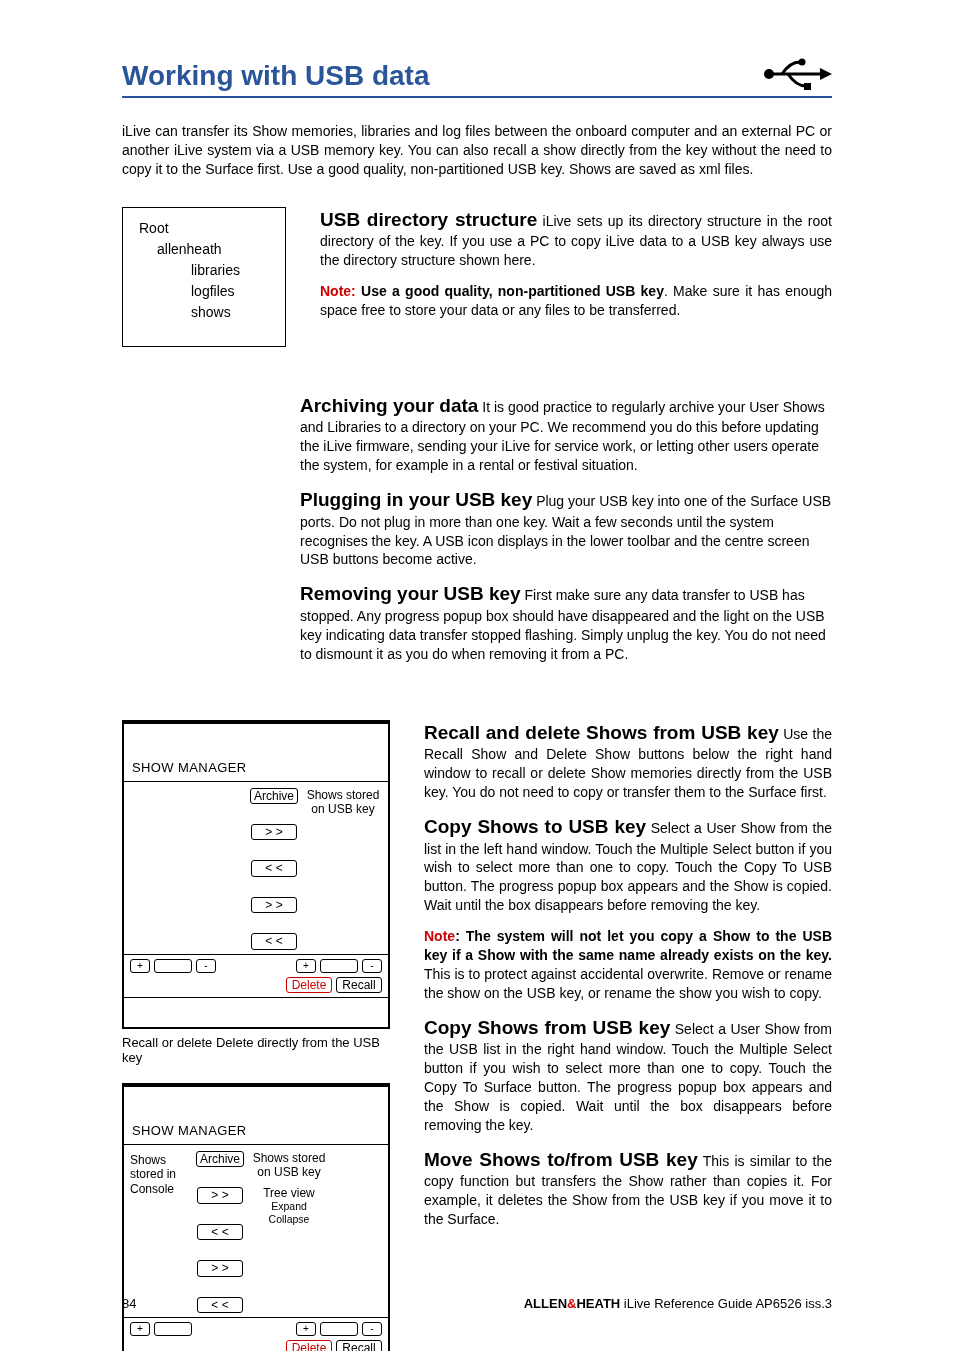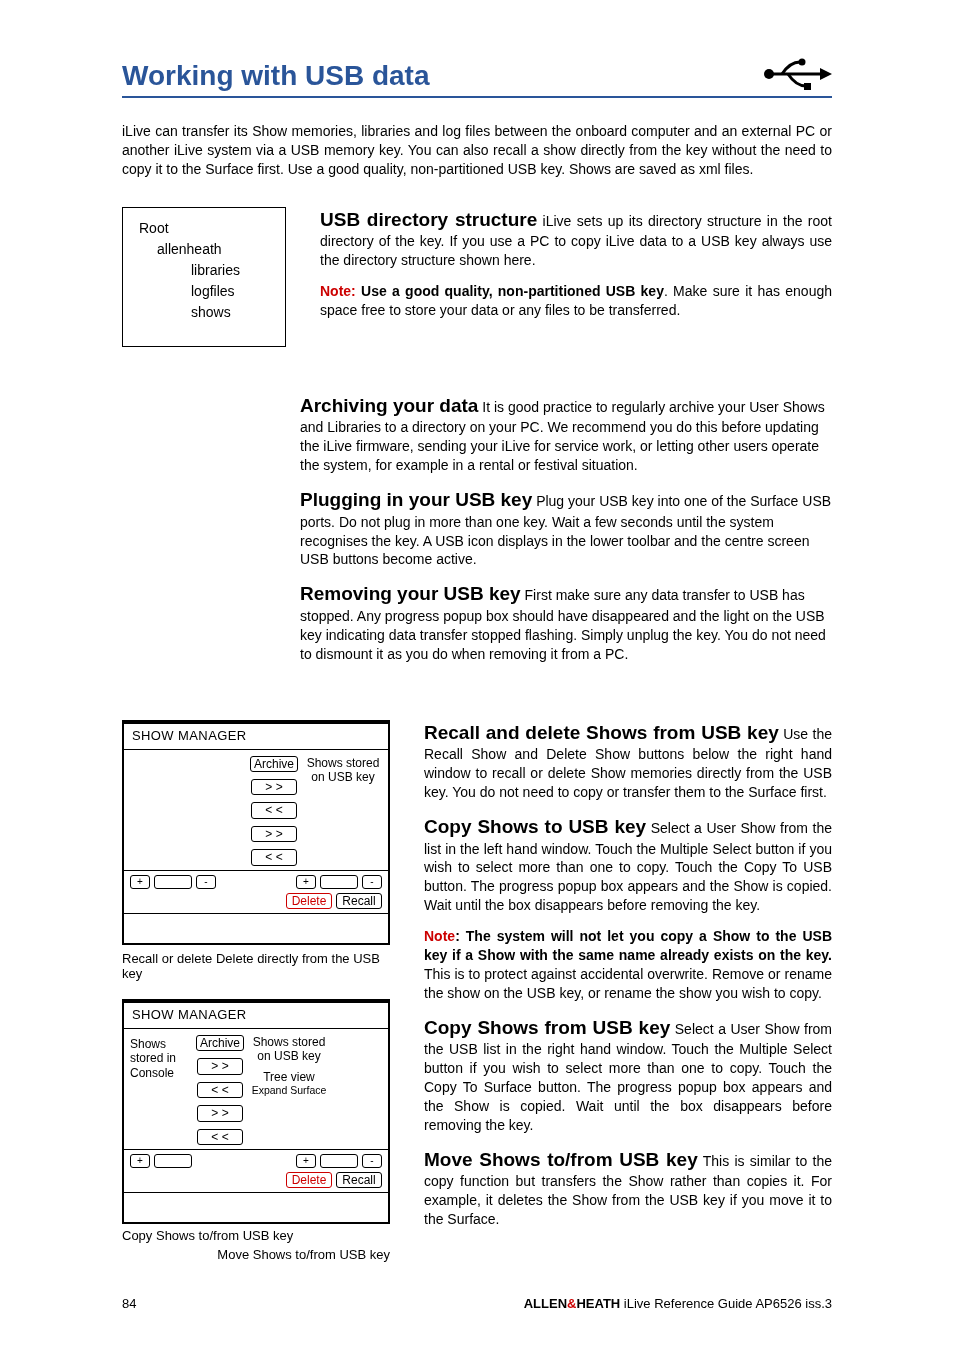--- a/index.html
+++ b/index.html
@@ -54,30 +54,31 @@
   .panel {
     border: 2px solid #000;
     border-top-width: 4px;
     width: 268px;
     background: #fff;
   }
   .panel-title {
     font-size: 13px;
     padding: 4px 8px 6px 8px;
     letter-spacing: 0.4px;
+    margin-top: 32px;
   }
   .panel-body {
     border-top: 1px solid #000;
     display: flex;
     padding: 6px 6px 4px 6px;
     gap: 6px;
     min-height: 104px;
   }
   .colblank { flex: 1; border: none; }
-  .colbtns { flex: none; display: flex; flex-direction: column; gap: 7px; align-items: center; padding-top:0; }
+  .colbtns { flex: none; display: flex; flex-direction: column; gap: 20px; align-items: center; padding-top:0; }
   .colinfo { flex: 0 0 78px; font-size: 12px; text-align: center; line-height: 1.2; }
   .colinfo-left { flex: 0 0 60px; font-size: 12px; text-align: left; line-height: 1.2; padding-top:2px; }
   .btn { border: 1.5px solid #000; border-radius: 3px; font-size: 12px; text-align: center; min-width: 46px; line-height: 1.2; padding: 0 3px; }
   .btn.del { color: #c00; border-color:#c00; padding:0 2px;}
   .panel-ctrls {
     border-top: 1px solid #000;
     display: flex;
     justify-content: space-between;
     padding: 4px 6px;
   }
@@ -186,21 +187,21 @@
           <div class="btn">Archive</div>
           <div class="btn">&gt; &gt;</div>
           <div class="btn">&lt; &lt;</div>
           <div class="btn">&gt; &gt;</div>
           <div class="btn">&lt; &lt;</div>
         </div>
         <div class="colinfo">
           <div>Shows stored on USB key</div>
           <div style="height:6px"></div>
           <div>Tree view</div>
-          <div style="font-size:10.5px">Expand Surface</div>
+          <div style="font-size:10.5px">Expand Collapse</div>
         </div>
       </div>
       <div class="panel-ctrls">
         <div class="ctrlgrp">
           <div class="sq">+</div>
           <div class="sq wide"></div>
           <div class="sq" style="border:none"></div>
         </div>
         <div class="ctrlgrp">
           <div class="sq">+</div>

